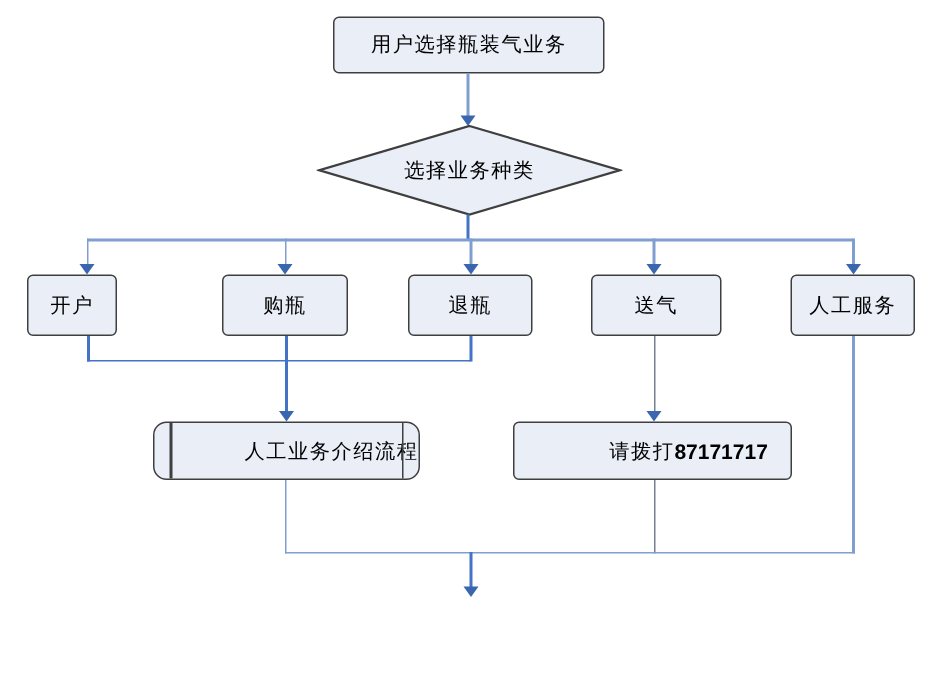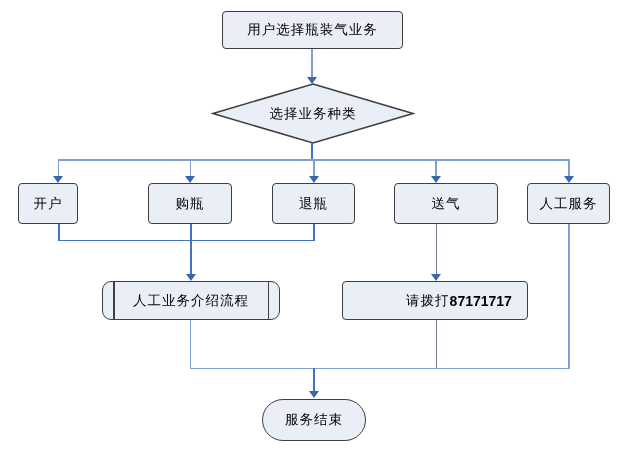--- a/index.html
+++ b/index.html
@@ -20,21 +20,21 @@
   }
   .node{
     position:absolute;box-sizing:border-box;
     background:var(--node-fill);
     border:1.5px solid var(--node-border);
     display:flex;align-items:center;justify-content:center;
     font-size:13.5px;letter-spacing:1px;text-align:center;
   }
   .rounded{border-radius:4px;}
   .terminator{border-radius:21px;}
-  .predef{border-radius:9px;}
+  .predef{border-radius:9px;justify-content:flex-end;}
   .predef .bar{
     position:absolute;top:0;bottom:0;width:1.5px;background:var(--node-border);
   }
   .predef .bar.left{left:10px;}
   .predef .bar.right{right:10px;}
   .diamond-wrap{position:absolute;left:211px;top:83px;width:204px;height:61px;}
   .diamond-wrap svg{display:block;}
   .diamond-wrap polygon{fill:var(--node-fill);stroke:var(--node-border);stroke-width:1.5;}
   .diamond-label{
     position:absolute;left:0;top:0;width:100%;height:100%;
@@ -88,21 +88,21 @@
 
   <div class="node rounded" style="left:18px;top:183px;width:60px;height:41px;">
     <span>开户</span>
   </div>
   <div class="node rounded" style="left:148px;top:183px;width:84px;height:41px;">
     <span>购瓶</span>
   </div>
   <div class="node rounded" style="left:272px;top:183px;width:83px;height:41px;">
     <span>退瓶</span>
   </div>
-  <div class="node rounded" style="left:394px;top:183px;width:104px;height:41px;">
+  <div class="node rounded" style="left:394px;top:183px;width:87px;height:41px;">
     <span>送气</span>
   </div>
   <div class="node rounded" style="left:527px;top:183px;width:83px;height:41px;text-align:right;">
     <span>人工服务</span>
   </div>
 
   <div class="vl dark" style="left:57.5px;top:224px;height:17px;"></div>
   <div class="hl dark" style="left:57.5px;top:239.5px;width:256px;"></div>
   <div class="vl dark" style="left:312.5px;top:224px;height:17px;"></div>
   <div class="vl dark" style="left:189.5px;top:224px;height:51px;"></div>
@@ -123,17 +123,14 @@
     <span>请拨打</span>
       <span class="phone">87171717</span>
   </div>
 
   <div class="vl" style="left:189.5px;top:320px;height:49px;"></div>
   <div class="vl gray" style="left:435.5px;top:320px;height:49px;"></div>
   <div class="hl" style="left:189.5px;top:367.5px;width:380px;"></div>
   <div class="vl dark" style="left:312.5px;top:368px;height:24px;"></div>
   <div class="arr" style="left:308.5px;top:391px;"></div>
 
-  <div class="node terminator" style="left:262px;top:399px;width:104px;height:42px;">
-    <span>服务结束</span>
-  </div>
 
 </div>
 
 </body></html>

